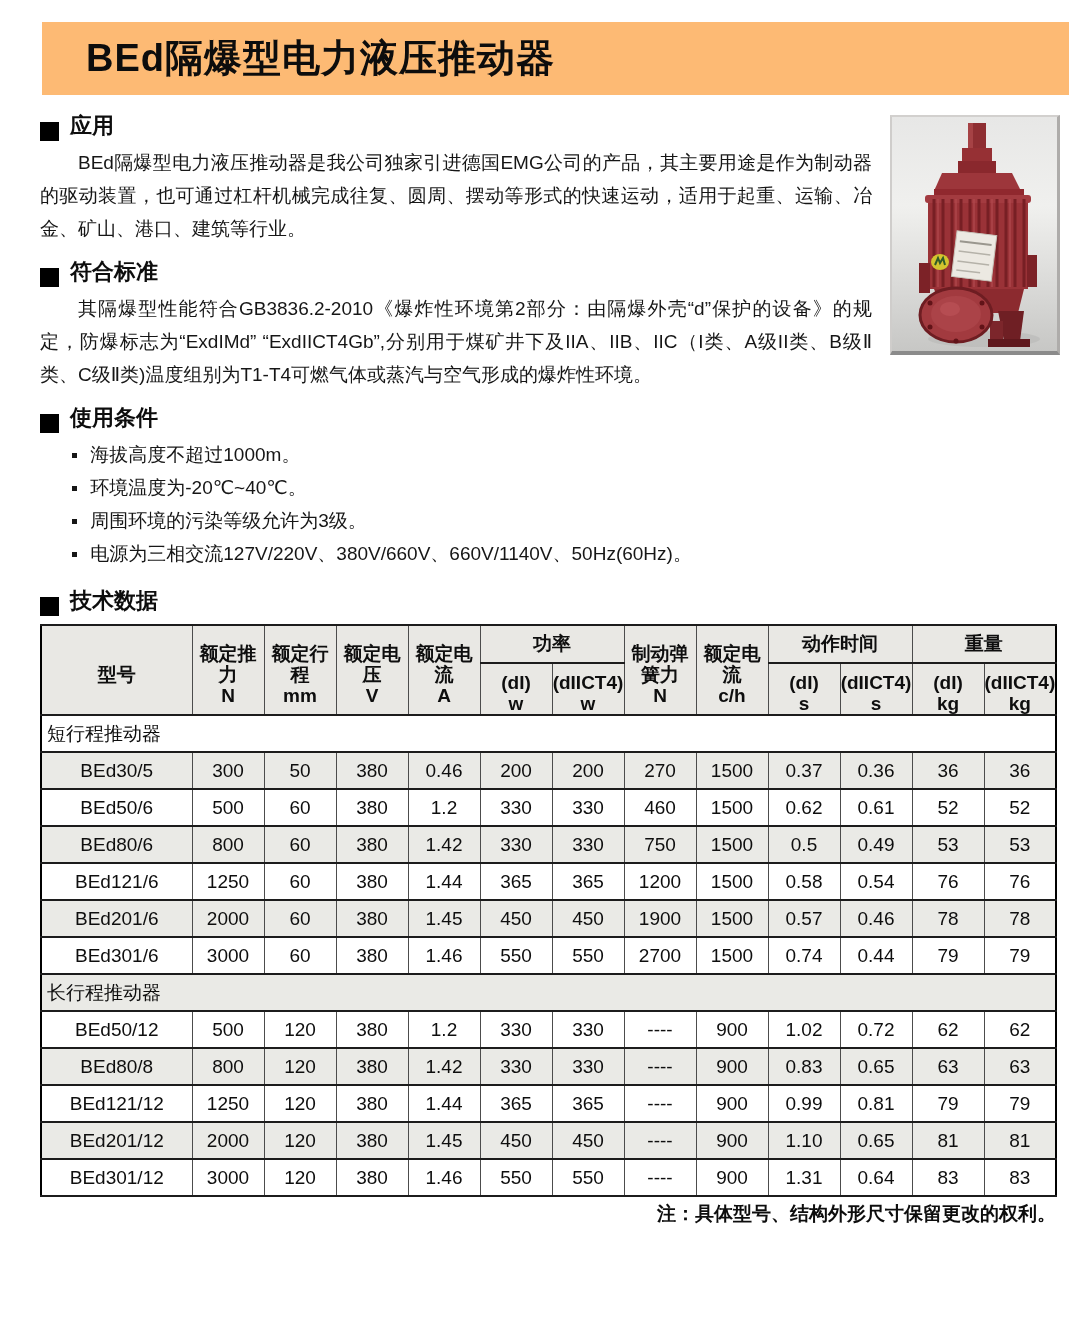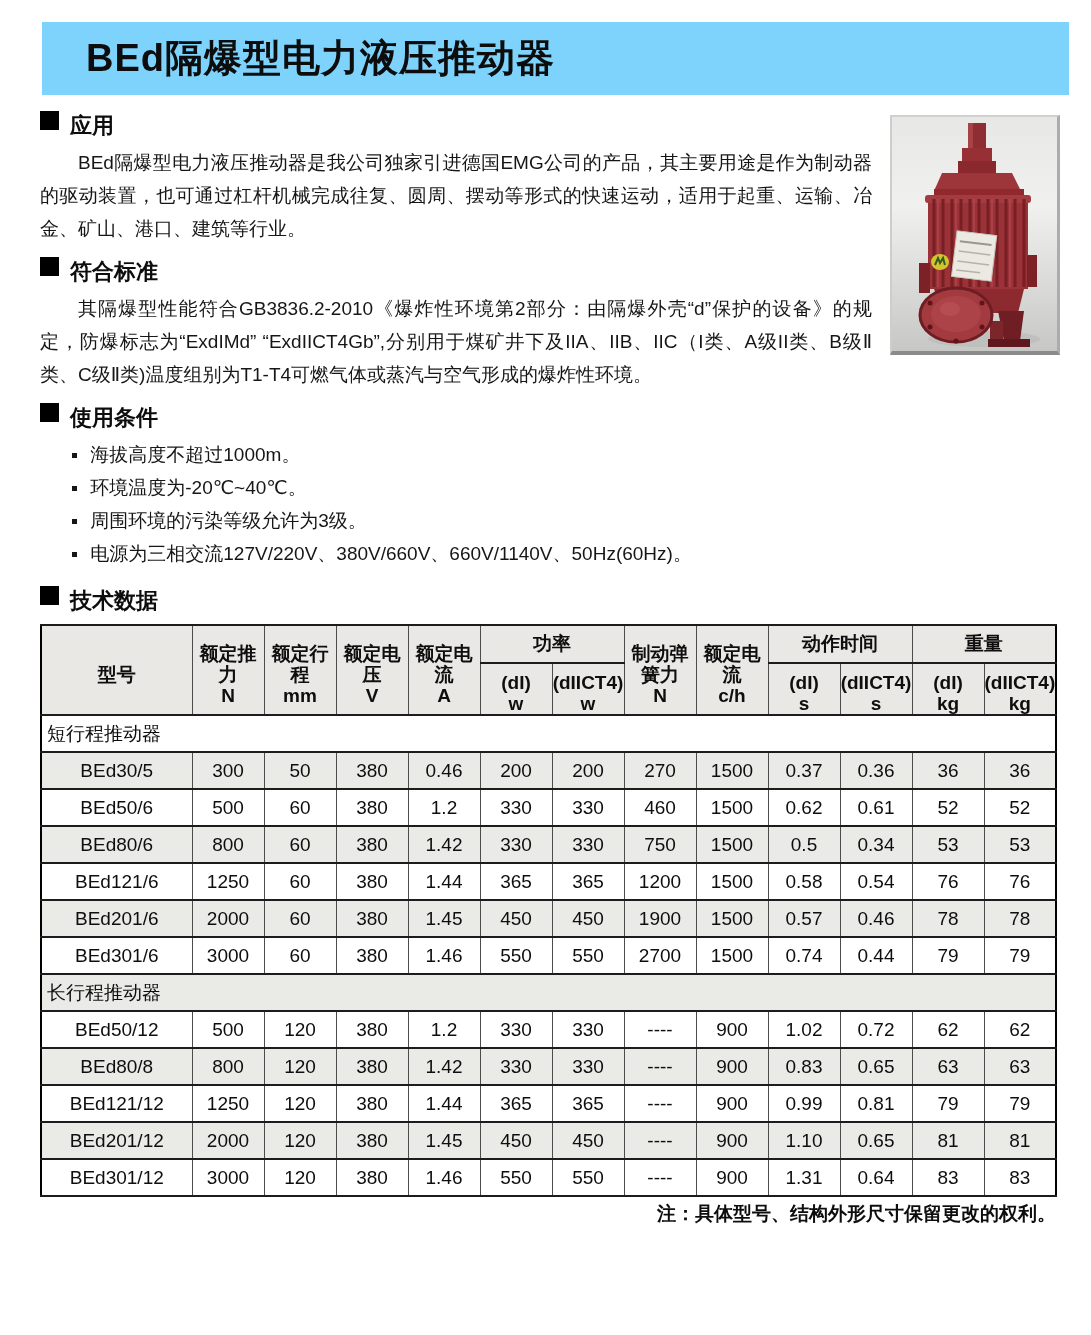--- a/index.html
+++ b/index.html
@@ -5,38 +5,38 @@
   * { margin:0; padding:0; box-sizing:border-box; }
   html,body { background:#ffffff; }
   body {
     width:1091px; height:1335px; overflow:hidden; position:relative;
     font-family:"Liberation Sans","DejaVu Sans",sans-serif; color:#111;
   }
   .page { padding:22px 31px 0 40px; }
 
   
   .title-bar {
-    margin-left:2px; width:1027px; height:73px; background:#7dd3fc;
+    margin-left:2px; width:1027px; height:73px; background:#fdba74;
     display:flex; align-items:center;
   }
   .title-bar h1 {
     font-size:38px; font-weight:bold; padding-left:44px; letter-spacing:1px; color:#0d0d0d;
   }
 
   
   .content { margin-top:16px; }
 
   .photo-frame {
     float:right; width:170px; height:240px; margin:4px 0 10px 18px;
     background:linear-gradient(180deg,#e7e7e6 0%,#f0f0ee 38%,#d6d6d4 78%,#c7c7c5 100%);
     border-top:2px solid #d2d0ce; border-left:2px solid #cfcdcb;
     border-right:3px solid #aeacaa; border-bottom:4px solid #8b8b8b;
   }
 
-  .sec-h { display:flex; align-items:flex-start; margin:12px 0 5px; }
+  .sec-h { display:flex; align-items:flex-end; margin:12px 0 5px; }
   .sq { width:19px; height:19px; background:#000; margin-right:11px; flex:0 0 auto; }
   .sec-h span { font-size:22px; font-weight:bold; color:#0d0d0d; }
 
   .para {
     font-size:19px; line-height:33px; text-align:justify; text-indent:2em;
     color:#161616; margin:1px 0;
   }
   .bullet {
     font-size:19px; line-height:33px; text-align:justify; text-indent:1.7em;
     color:#161616;
@@ -278,21 +278,21 @@
             <td>BEd80/6</td>
             <td>800</td>
             <td>60</td>
             <td>380</td>
             <td>1.42</td>
             <td>330</td>
             <td>330</td>
             <td>750</td>
             <td>1500</td>
             <td>0.5</td>
-            <td>0.34</td>
+            <td>0.49</td>
             <td>53</td>
             <td>53</td>
           </tr>
           <tr>
             <td>BEd121/6</td>
             <td>1250</td>
             <td>60</td>
             <td>380</td>
             <td>1.44</td>
             <td>365</td>

